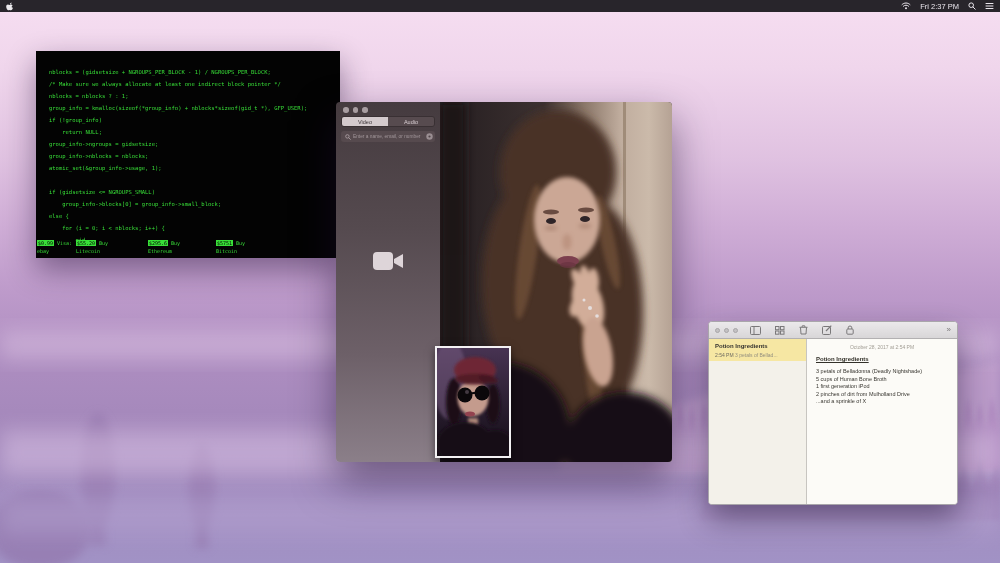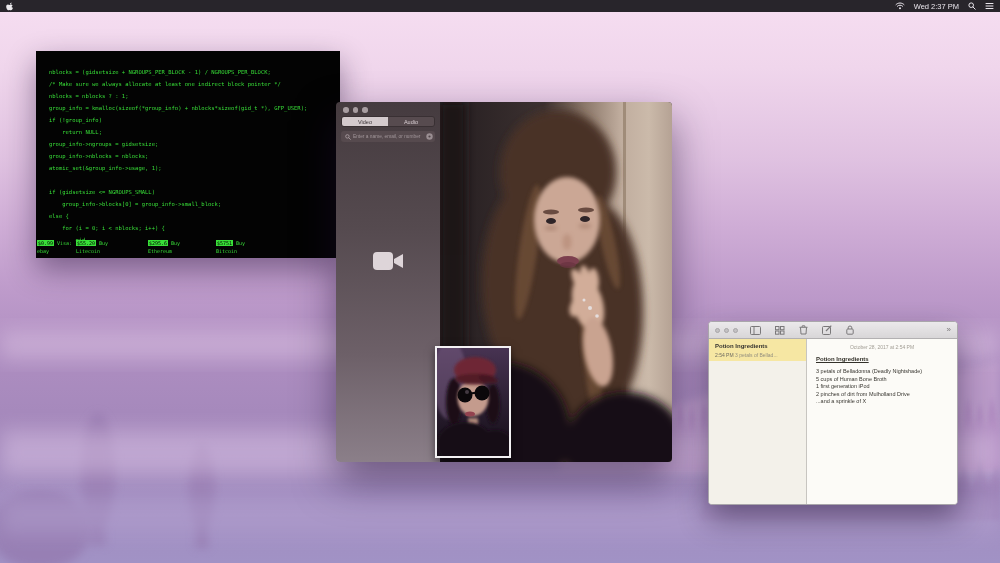--- a/index.html
+++ b/index.html
@@ -138,21 +138,21 @@
   <span class="mb-item">
     <svg width="10" height="8" viewBox="0 0 10 8">
       <g stroke="#e9e5ec" stroke-width="1" fill="none" stroke-linecap="round">
         <path d="M1 2.6 C3.2.4 6.8.4 9 2.6"></path>
         <path d="M2.4 4.2 C3.9 2.8 6.1 2.8 7.6 4.2"></path>
       </g>
       <circle cx="5" cy="6.2" r="1" fill="#e9e5ec"></circle>
     </svg>
   </span>
   <span class="mb-item">
-      <span>Wed 2:37 PM</span>
+      <span>Fri 2:37 PM</span>
     </span>
   <span class="mb-item">
     <svg width="8" height="8" viewBox="0 0 8 8">
       <circle cx="3.2" cy="3.2" r="2.3" stroke="#e9e5ec" stroke-width="1" fill="none"></circle>
       <line x1="5" y1="5" x2="7.2" y2="7.2" stroke="#e9e5ec" stroke-width="1" stroke-linecap="round"></line>
     </svg>
   </span>
   <span class="mb-item">
     <svg width="9" height="8" viewBox="0 0 9 8">
       <g stroke="#e9e5ec" stroke-width="1" stroke-linecap="round">

